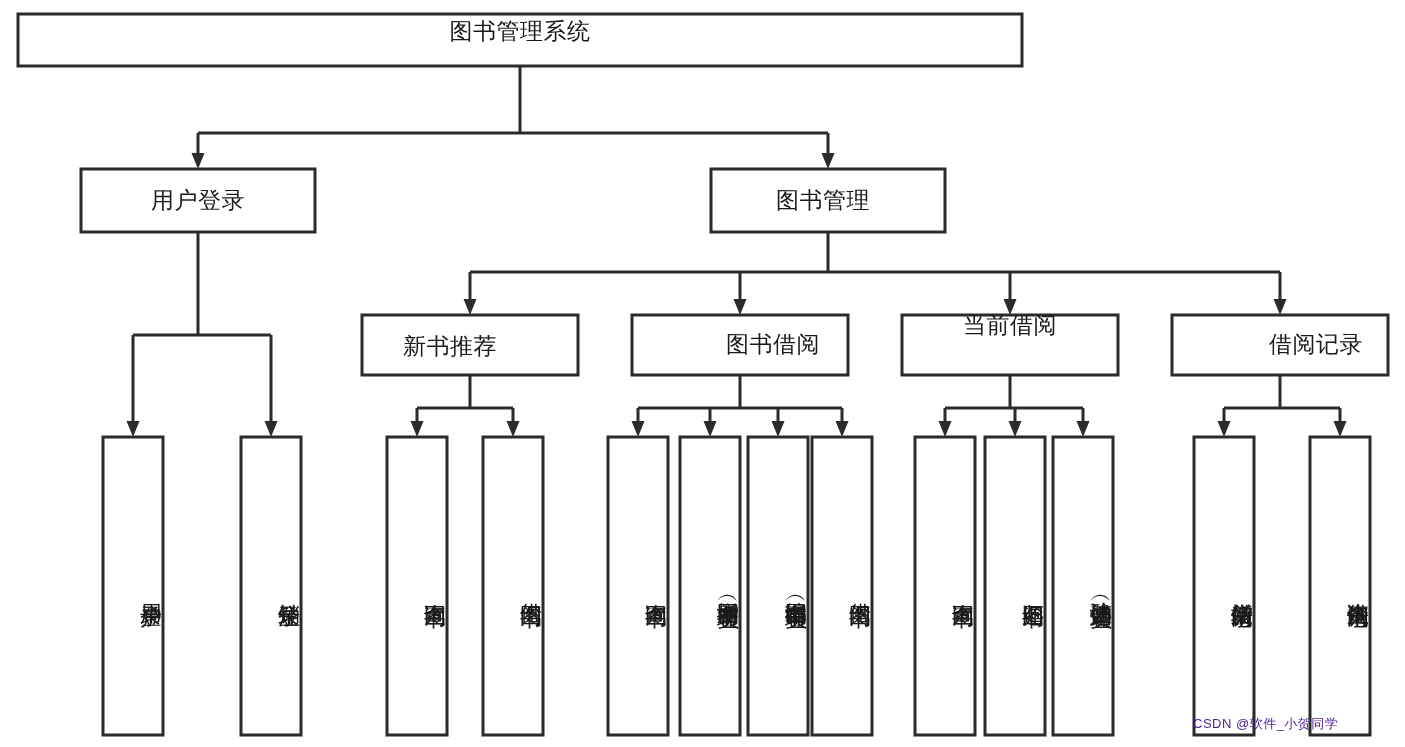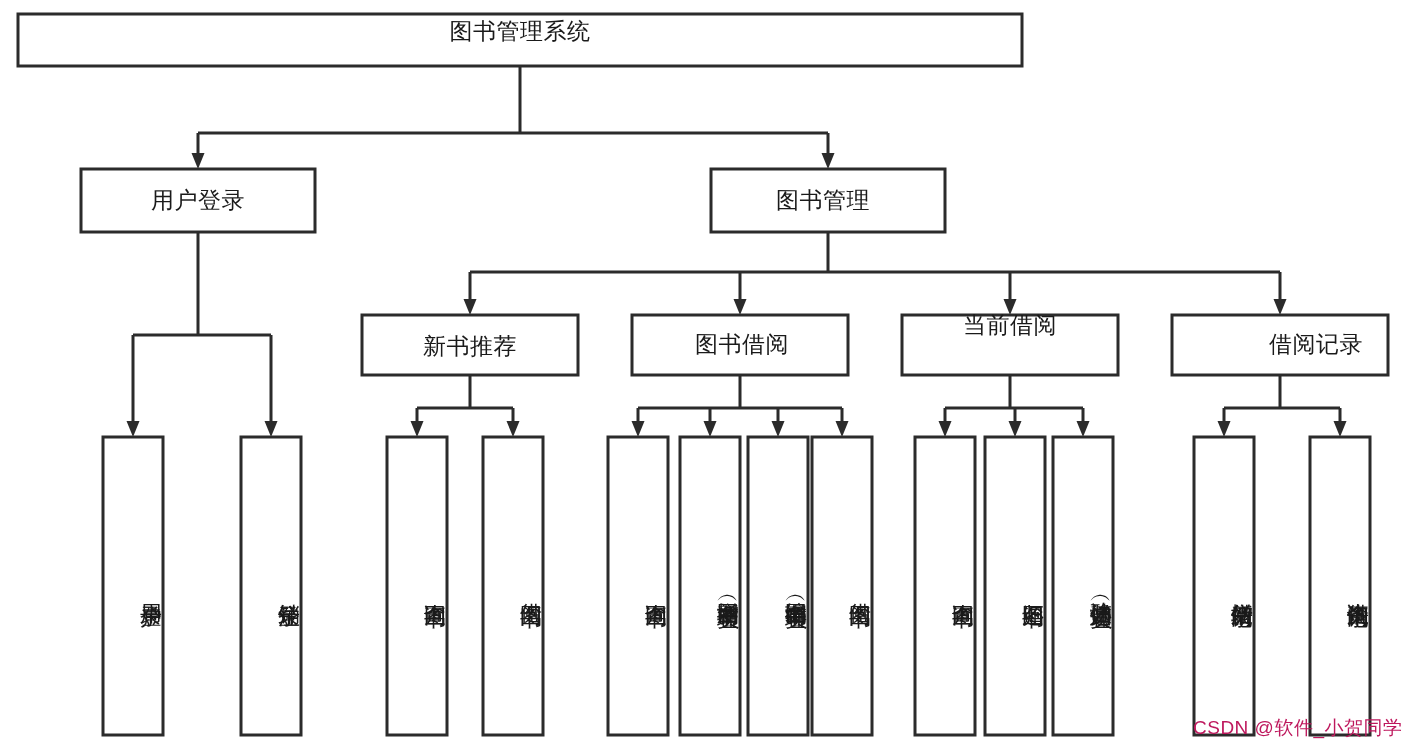--- a/index.html
+++ b/index.html
@@ -58,22 +58,22 @@
   .node-label.vertical {
     writing-mode: vertical-rl;
     text-orientation: upright;
     font-size: 22px;
     line-height: 1.12;
     letter-spacing: 1px;
     padding-top: 4px;
   }
   .watermark {
     position: absolute;
-    color: #be185d;
-    font-size: 19px;
+    color: #4c1d95;
+    font-size: 13px;
     font-family: "Liberation Sans", "DejaVu Sans", sans-serif;
     white-space: nowrap;
     letter-spacing: 0.5px;
   }
 </style>
 </head>
 <body>
 
 <div id="diagram-root">
 
@@ -127,22 +127,22 @@
         <rect x="1053" y="437" width="60" height="298" class="node-box"></rect>
         <rect x="1194" y="437" width="60" height="298" class="node-box"></rect>
         <rect x="1310" y="437" width="60" height="298" class="node-box"></rect>
       </g>
   </svg>
 
   <div id="labels-layer">
       <div class="node-label horizontal" style="left: 18px; top: 14px; width: 1004px; height: 36px;">图书管理系统</div>
       <div class="node-label horizontal" style="left: 81px; top: 169px; width: 234px; height: 63px;">用户登录</div>
       <div class="node-label horizontal" style="left: 711px; top: 169px; width: 224px; height: 63px;">图书管理</div>
-      <div class="node-label horizontal" style="left: 362px; top: 315px; width: 216px; height: 64px; border-radius: 8px;">新书推荐</div>
-      <div class="node-label horizontal" style="left: 628px; top: 315px; width: 228px; height: 60px;">图书借阅</div>
+      <div class="node-label horizontal" style="left: 342px; top: 315px; width: 216px; height: 64px; border-radius: 8px;">新书推荐</div>
+      <div class="node-label horizontal" style="left: 659px; top: 315px; width: 228px; height: 60px;">图书借阅</div>
       <div class="node-label horizontal" style="left: 902px; top: 296px; width: 216px; height: 60px;">当前借阅</div>
       <div class="node-label horizontal" style="left: 1172px; top: 315px; width: 216px; height: 60px; margin-left: 36px;">借阅记录</div>
       <div class="node-label vertical" style="left: 103px; top: 437px; width: 60px; height: 298px; align-items: flex-start; justify-content: center;">用户登录</div>
       <div class="node-label vertical" style="left: 241px; top: 437px; width: 60px; height: 298px; align-items: flex-start; justify-content: center;">注销登录</div>
       <div class="node-label vertical" style="left: 387px; top: 437px; width: 60px; height: 298px; align-items: flex-start; justify-content: center;">查询图书</div>
       <div class="node-label vertical" style="left: 483px; top: 437px; width: 60px; height: 298px; align-items: flex-start; justify-content: center;">借阅图书</div>
       <div class="node-label vertical" style="left: 608px; top: 437px; width: 60px; height: 298px; align-items: flex-start; justify-content: center;">查询图书</div>
       <div class="node-label vertical" style="left: 680px; top: 437px; width: 60px; height: 298px; align-items: flex-start; justify-content: center;">新增图书（管理员）</div>
       <div class="node-label vertical" style="left: 748px; top: 437px; width: 60px; height: 298px; align-items: flex-start; justify-content: center;">编辑图书（管理员）</div>
       <div class="node-label vertical" style="left: 812px; top: 437px; width: 60px; height: 298px; align-items: flex-start; justify-content: center;">借阅图书</div>

